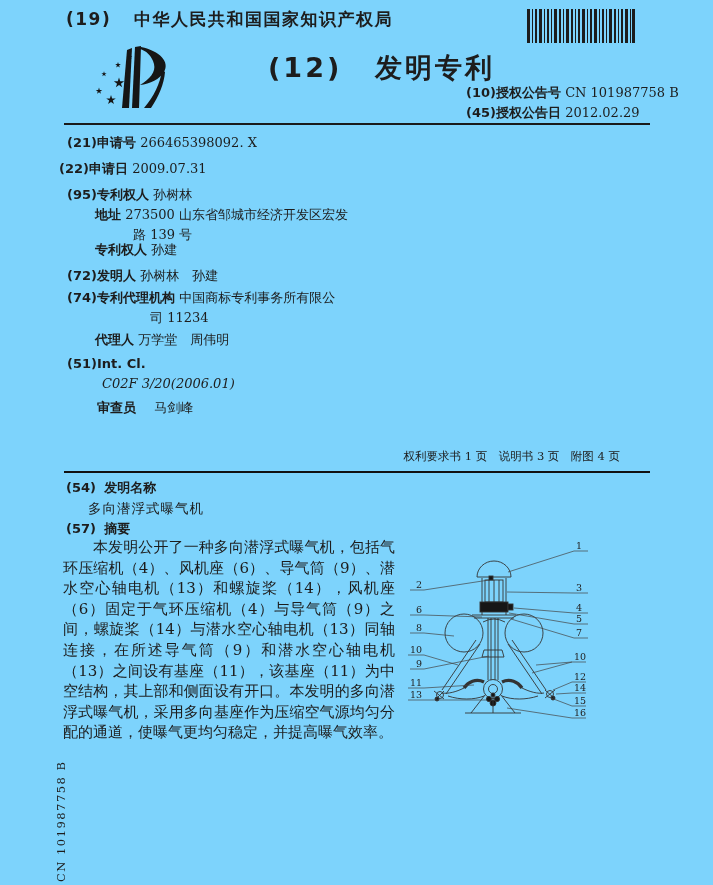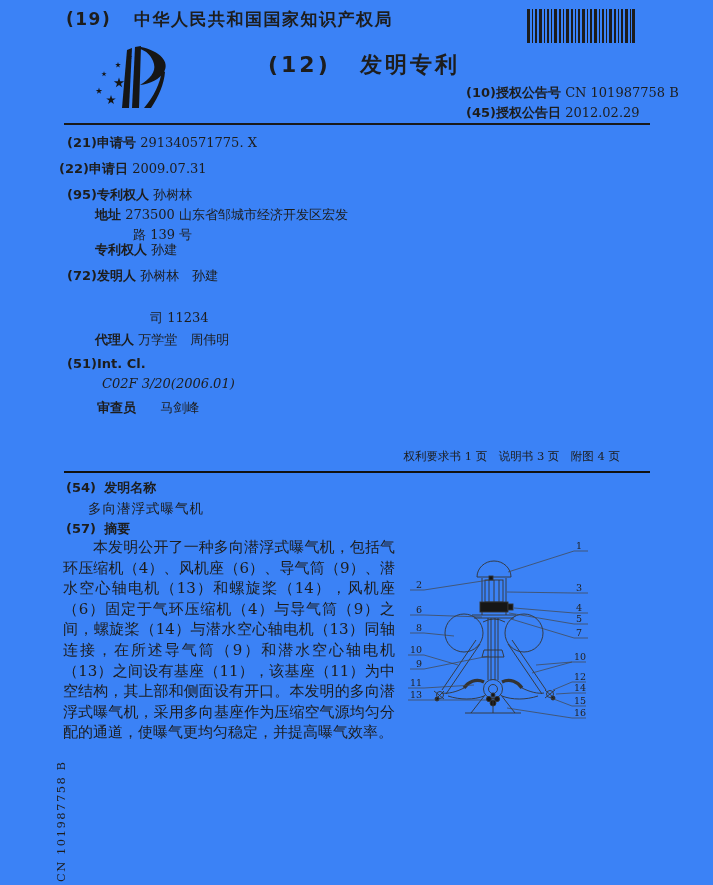--- a/index.html
+++ b/index.html
@@ -1,27 +1,27 @@
 <!DOCTYPE html>
 <html><head>
 <meta charset="utf-8">
 <style>
   html,body{margin:0;padding:0;background:#e8e8e8;}
   .page{
     position:relative;width:713px;height:885px;margin:0 auto;
-    background:#3b82f6;color:#1d1d1d;overflow:hidden;
+    background:#7dd3fc;color:#1d1d1d;overflow:hidden;
     font-family:"DejaVu Serif","Liberation Serif",serif;
   }
   .abs{position:absolute;white-space:nowrap;}
   .b{font-family:"DejaVu Sans","Liberation Sans",sans-serif;font-weight:bold;}
   .val{font-family:"DejaVu Serif","Liberation Serif",serif;font-weight:normal;}
   .gap{display:inline-block;width:8px;}
   .rule{position:absolute;left:64px;width:586px;height:0;}
   .office{left:66px;top:8px;font-size:17px;letter-spacing:1.5px;}
-  .doctype{left:268px;top:50px;font-size:22px;letter-spacing:3px;}
+  .doctype{left:268px;top:50px;font-size:27px;letter-spacing:3px;}
   .publine{left:466px;font-size:13px;}
   .fieldline{font-size:13px;}
   .ipc{font-style:italic;}
   .pagesnote{left:300px;top:449px;width:320px;text-align:right;font-size:11.5px;}
   .sec-num{font-size:13px;}
   .abstract{
     left:63px;top:537px;width:332px;height:212px;
     font-size:15px;line-height:20.6px;text-align:justify;text-indent:2em;
     white-space:normal;
   }
@@ -105,21 +105,21 @@
   </div>
   <div class="abs publine" style="top:104px;">
     <span class="b">(45)</span><span class="b">授权公告日</span>
     <span class="val">2012.02.29</span>
   </div>
 
   <div class="rule" style="top:123px;border-top:2px solid #1a1a1a;"></div>
 
   <div class="abs fieldline" style="left:67px;top:134px;">
     <span class="b">(21)</span><span class="b">申请号</span>
-    <span class="val">291340571775. X</span>
+    <span class="val">266465398092. X</span>
   </div>
   <div class="abs fieldline" style="left:59px;top:160px;">
     <span class="b">(22)</span><span class="b">申请日</span>
     <span class="val">2009.07.31</span>
   </div>
   <div class="abs fieldline" style="left:67px;top:186px;">
     <span class="b">(95)</span><span class="b">专利权人</span>
     <span class="val">孙树林</span>
   </div>
   <div class="abs fieldline" style="left:95px;top:206px;">
@@ -128,31 +128,35 @@
   </div>
   <div class="abs fieldline val" style="left:133px;top:226px;">路 139 号</div>
   <div class="abs fieldline" style="left:95px;top:241px;">
     <span class="b">专利权人</span>
     <span class="val">孙建</span>
   </div>
   <div class="abs fieldline" style="left:67px;top:267px;">
     <span class="b">(72)</span><span class="b">发明人</span>
     <span class="val">孙树林　孙建</span>
   </div>
+  <div class="abs fieldline" style="left:67px;top:289px;">
+    <span class="b">(74)</span><span class="b">专利代理机构</span>
+    <span class="val">中国商标专利事务所有限公</span>
+  </div>
   <div class="abs fieldline val" style="left:150px;top:309px;text-align:right;">司 11234</div>
   <div class="abs fieldline" style="left:95px;top:331px;">
     <span class="b">代理人</span>
     <span class="val">万学堂　周伟明</span>
   </div>
   <div class="abs fieldline" style="left:67px;top:356px;">
     <span class="b">(51)</span><span class="b">Int. Cl.</span>
   </div>
   <div class="abs fieldline val ipc" style="left:102px;top:376px;">C02F 3/20(2006.01)</div>
   <div class="abs fieldline" style="left:97px;top:399px;">
-    <span class="b" style="margin-right:20px;">审查员</span>
+    <span class="b" style="margin-right:14px;">审查员</span>
     <span class="val">马剑峰</span>
   </div>
 
   <div class="abs pagesnote val">权利要求书 1 页　说明书 3 页　附图 4 页</div>
 
   <div class="rule" style="top:471px;border-top:2.4px solid #111;"></div>
 
   <div class="abs sec-num" style="left:66px;top:479px;">
     <span class="b">(54)</span>
     <span class="b" style="margin-left:4px;">发明名称</span>

